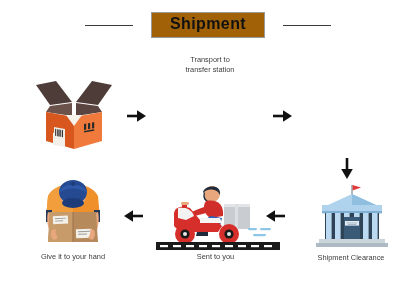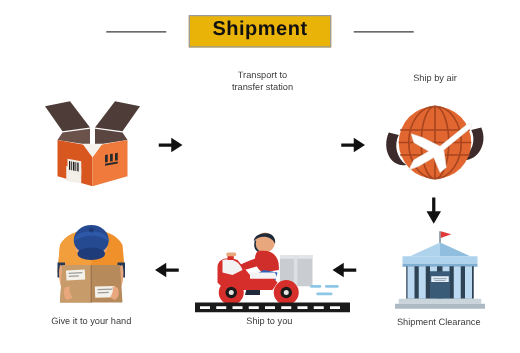--- a/index.html
+++ b/index.html
@@ -26,21 +26,21 @@
   .title-rule {
     height: 1px;
     background: #3a3a3a;
     width: 48px;
   }
   .title-rule.left { margin-right: 18px; }
   .title-rule.right { margin-left: 18px; }
   .title-box {
     border: 1px solid #9a9a9a;
     padding: 3px 18px 4px 18px;
-    background: #eab308;
+    background: #a16207;
   }
   .title-text {
     font-size: 16px;
     font-weight: bold;
     letter-spacing: 0.4px;
     color: #111111;
     line-height: 1.05;
   }
 
   
@@ -156,44 +156,20 @@
     </div>
   </div>
 
   <div class="arrow" id="arrow-2" style="left:272px; top:108px;">
     <svg width="22" height="16" viewBox="0 0 22 16">
       <path d="M1,8 L14,8" stroke="#111" stroke-width="2.6"></path>
       <path d="M11,2.2 L20,8 L11,13.8 Z" fill="#111"></path>
     </svg>
   </div>
 
-  <div class="cell" id="cell-air">
-    <div class="caption no-select">Ship by air</div>
-    <div class="art">
-      <svg width="86" height="76" viewBox="0 0 86 76">
-
-        <path d="M6,30 C0,44 8,58 20,56 C12,50 10,40 14,32 Z" fill="#3D2B2B"></path>
-        <path d="M80,26 C86,40 76,54 64,52 C73,46 76,36 72,28 Z" fill="#3D2B2B"></path>
-
-        <circle cx="43" cy="38" r="29" fill="#E2662F"></circle>
-        <g fill="none" stroke="#9E3F1C" stroke-width="1.3" opacity="0.85">
-          <ellipse cx="43" cy="38" rx="11" ry="29"></ellipse>
-          <ellipse cx="43" cy="38" rx="21" ry="29"></ellipse>
-          <line x1="43" y1="9" x2="43" y2="67"></line>
-          <line x1="15" y1="28" x2="71" y2="28"></line>
-          <line x1="14" y1="38" x2="72" y2="38"></line>
-          <line x1="15" y1="48" x2="71" y2="48"></line>
-        </g>
-
-        <g fill="#FFFFFF" stroke="#E6E2DC" stroke-width="0.5">
-          <path d="M68,24 C70,22 73,23 72,26 L50,44 L52,58 L47,62 L42,50 L30,57 L22,60 L26,52 L38,45 L26,38 L24,31 L33,34 L47,41 Z"></path>
-        </g>
-      </svg>
-    </div>
-  </div>
 
   <div class="arrow" id="arrow-3" style="left:339px; top:157px;">
     <svg width="16" height="24" viewBox="0 0 16 24">
       <path d="M8,1 L8,15" stroke="#111" stroke-width="2.6"></path>
       <path d="M2.2,12 L8,22 L13.8,12 Z" fill="#111"></path>
     </svg>
   </div>
 
   <div class="cell" id="cell-customs">
     <div class="art">
@@ -290,21 +266,21 @@
           <rect x="30" y="65" width="8" height="2.2"></rect>
           <rect x="43" y="65" width="8" height="2.2"></rect>
           <rect x="56" y="65" width="8" height="2.2"></rect>
           <rect x="69" y="65" width="8" height="2.2"></rect>
           <rect x="82" y="65" width="8" height="2.2"></rect>
           <rect x="95" y="65" width="8" height="2.2"></rect>
           <rect x="108" y="65" width="8" height="2.2"></rect>
         </g>
       </svg>
     </div>
-    <div class="caption no-select">Ship to you</div>
+    <div class="caption no-select">Sent to you</div>
   </div>
 
   <div class="arrow" id="arrow-5" style="left:122px; top:208px;">
     <svg width="22" height="16" viewBox="0 0 22 16">
       <path d="M8,8 L21,8" stroke="#111" stroke-width="2.6"></path>
       <path d="M11,2.2 L2,8 L11,13.8 Z" fill="#111"></path>
     </svg>
   </div>
 
   <div class="cell" id="cell-hand">

